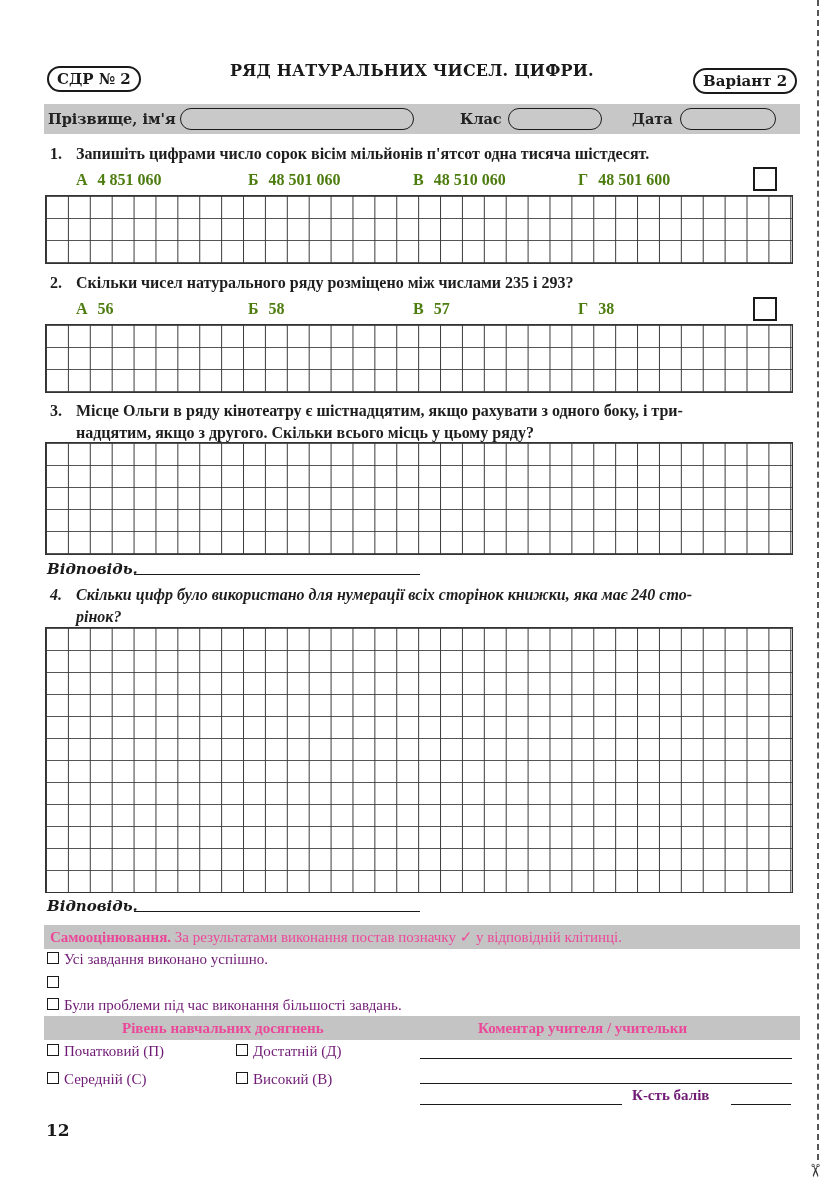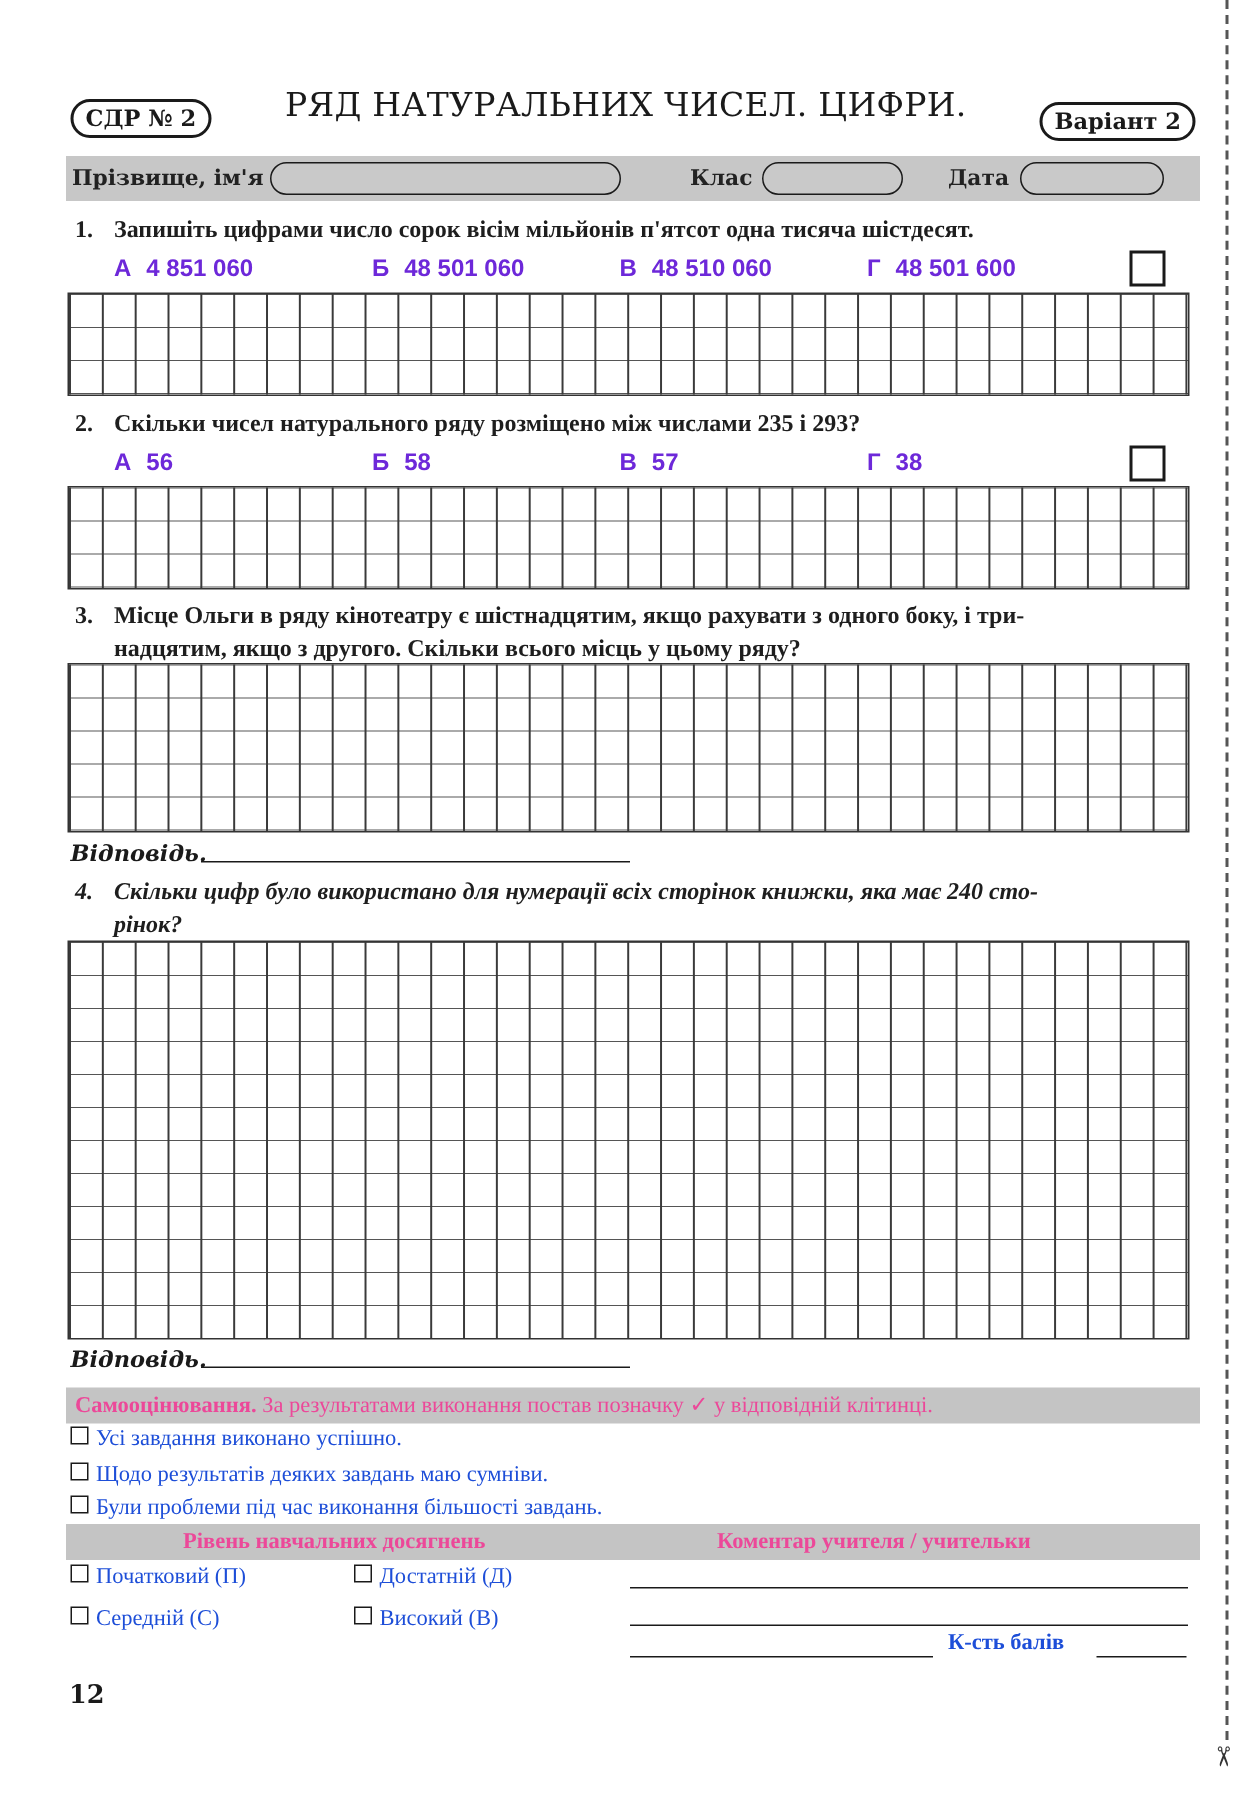--- a/index.html
+++ b/index.html
@@ -3,49 +3,49 @@
 <meta charset="utf-8">
 <style>
   html, body { margin: 0; padding: 0; background: #ffffff; }
   body { width: 840px; height: 1200px; position: relative; overflow: hidden;
          font-family: "DejaVu Serif", "Liberation Serif", serif; color: #1a1a1a; }
   .abs { position: absolute; }
 
   
   .pill { border: 2px solid #1a1a1a; border-radius: 14px; font-weight: bold;
           font-size: 15px; padding: 1px 8px; line-height: 20px; white-space: nowrap; }
-  .title { font-weight: normal; font-size: 22px; line-height: 21px; letter-spacing: 0.2px; }
+  .title { font-weight: bold; font-size: 16px; line-height: 21px; letter-spacing: 0.2px; margin-left: 40px; }
   .bar { background: #c7c7c7; height: 30px; }
   .bar-label { font-weight: bold; font-size: 14.5px; color: #222; line-height: 30px; }
   .field { border: 1.6px solid #1a1a1a; border-radius: 12px; height: 20px; background: #c9c9c9; }
 
   
   .q { font-family: "Liberation Serif", "DejaVu Serif", serif; font-size: 16px;
        font-weight: bold; line-height: 22px; color: #1e1e1e; }
   .q .num { font-weight: bold; display: inline-block; width: 26px; }
-  .opt { font-family: Liberation Sans, sans-serif; font-size: 16px; font-weight: bold;
-         color: #6d28d9; white-space: nowrap; }
+  .opt { font-family: Liberation Serif, serif; font-size: 16px; font-weight: bold;
+         color: #4d7c0f; white-space: nowrap; }
   .opt .letter { margin-right: 10px; }
   .ansbox { width: 20px; height: 20px; border: 2px solid #1a1a1a; background: #fff; }
 
   
   .grid { border: 1px solid #333;
     background-image:
       linear-gradient(to right, #3a3a3a 1px, transparent 1px),
       linear-gradient(to bottom, #555 1px, transparent 1px);
     background-size: 21.9px 100%, 100% 22px;
   }
 
   .answer-label { font-style: italic; font-weight: bold; font-size: 15px; }
   .answer-line { border-bottom: 1.2px solid #1a1a1a; height: 1px; }
 
   
   .self-bar { background: #c4c4c4; height: 24px; }
   .self-title { font-family: "Liberation Serif", serif; font-size: 15px; line-height: 24px; font-weight: bold; color: #ec4899; }
-  .chk { font-family: "Liberation Serif", serif; font-size: 15px; font-weight: bold; color: #1d4ed8; white-space: nowrap; }
+  .chk { font-family: "Liberation Serif", serif; font-size: 15px; font-weight: bold; color: #701a75; white-space: nowrap; }
   .sq { display: inline-block; width: 10px; height: 10px; border: 1px solid #1a1a1a; margin-right: 5px; vertical-align: 0px; background: #fff; }
   .line { border-bottom: 1.2px solid #1a1a1a; }
 
   .page-num { font-weight: bold; font-size: 17px; }
   .cutline { border-left: 2px dashed #555; width: 0; }
   .scissors { font-size: 18px; color: #333; }
 </style>
 </head>
 <body>
 
@@ -108,21 +108,21 @@
 <div class="abs grid" style="left:45px; top:627px; width:746px; height:264px;"></div>
 <div class="abs answer-label" style="left:47px; top:897px;">Відповідь.</div>
 <div class="abs answer-line" style="left:134px; top:910px; width:286px;"></div>
 
 <div class="abs self-bar" style="left:44px; top:925px; width:756px;"></div>
 <div class="abs self-title" style="left:50px; top:925px; white-space:nowrap;">
   <span>Самооцінювання.</span>
   <span style="font-weight:normal;">За результатами виконання постав позначку ✓ у відповідній клітинці.</span>
 </div>
 <div class="abs chk" style="left:47px; top:951px;"><span class="sq"></span><span style="font-weight:normal;">Усі завдання виконано успішно.</span></div>
-<div class="abs chk" style="left:47px; top:975px;"><span class="sq"></span><span style="font-weight:normal;">Щодо результатів деяких завдань маю сумніви.</span></div>
+<div class="abs chk" style="left:47px; top:975px;"><span class="sq"></span></div>
 <div class="abs chk" style="left:47px; top:997px;"><span class="sq"></span><span style="font-weight:normal;">Були проблеми під час виконання більшості завдань.</span></div>
 
 <div class="abs self-bar" style="left:44px; top:1016px; width:756px;"></div>
 <div class="abs self-title" style="left:122px; top:1016px;">Рівень навчальних досягнень</div>
 <div class="abs self-title" style="left:478px; top:1016px;">Коментар учителя / учительки</div>
 
 <div class="abs chk" style="left:47px; top:1043px;"><span class="sq"></span><span style="font-weight:normal;">Початковий (П)</span></div>
 <div class="abs chk" style="left:236px; top:1043px;"><span class="sq"></span><span style="font-weight:normal;">Достатній (Д)</span></div>
 <div class="abs chk" style="left:47px; top:1071px;"><span class="sq"></span><span style="font-weight:normal;">Середній (С)</span></div>
 <div class="abs chk" style="left:236px; top:1071px;"><span class="sq"></span><span style="font-weight:normal;">Високий (В)</span></div>

